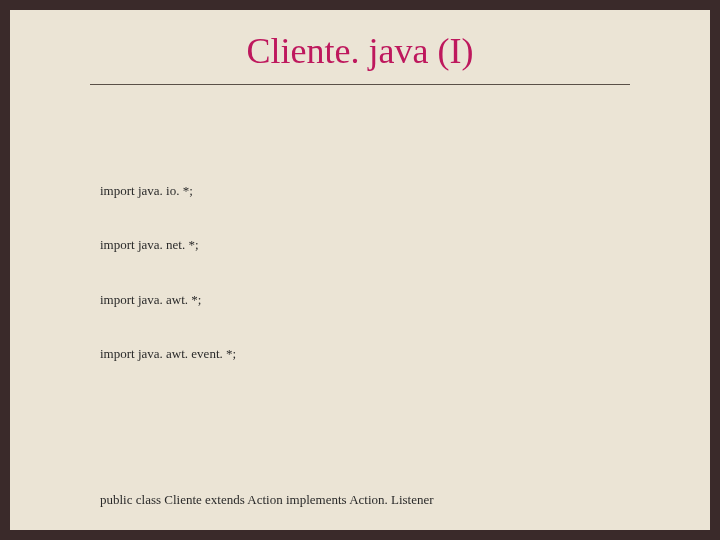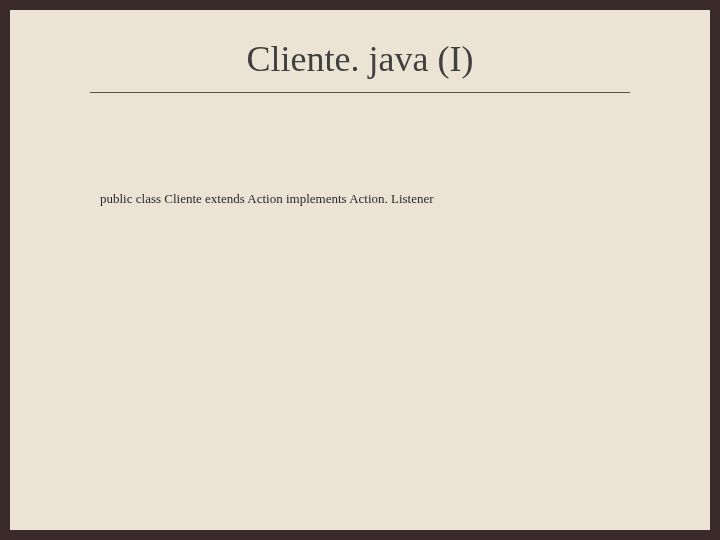--- a/index.html
+++ b/index.html
@@ -14,23 +14,22 @@
     }
     .slide {
       width: 700px;
       height: 520px;
       background: #ebe4d5;
       padding: 20px 40px 20px 40px;
       position: relative;
     }
     .title {
       font-size: 36px;
-      color: #404040;
+      color: #be185d;
       text-align: center;
-      margin-top: 8px;
       margin-bottom: 12px;
       font-weight: normal;
     }
     .divider {
       border: none;
       border-top: 1px solid #5a5048;
       margin: 0 40px 24px 40px;
     }
     .code-block {
       font-family: "Times New Roman", Times, serif;
@@ -45,20 +44,26 @@
     }
   </style>
 </head>
 <body>
 
 <div class="slide">
   <h1 class="title">Cliente. java (I)</h1>
   <hr class="divider">
   <div class="code-block">
     <div class="section">
+      <div>import java. io. *;</div>
+      <div>import java. net. *;</div>
+      <div>import java. awt. *;</div>
+      <div>import java. awt. event. *;</div>
+    </div>
+    <div class="section">
       <div>public class Cliente extends Action implements Action. Listener</div>
       
       
       
       
       
       
       
     </div>
     

